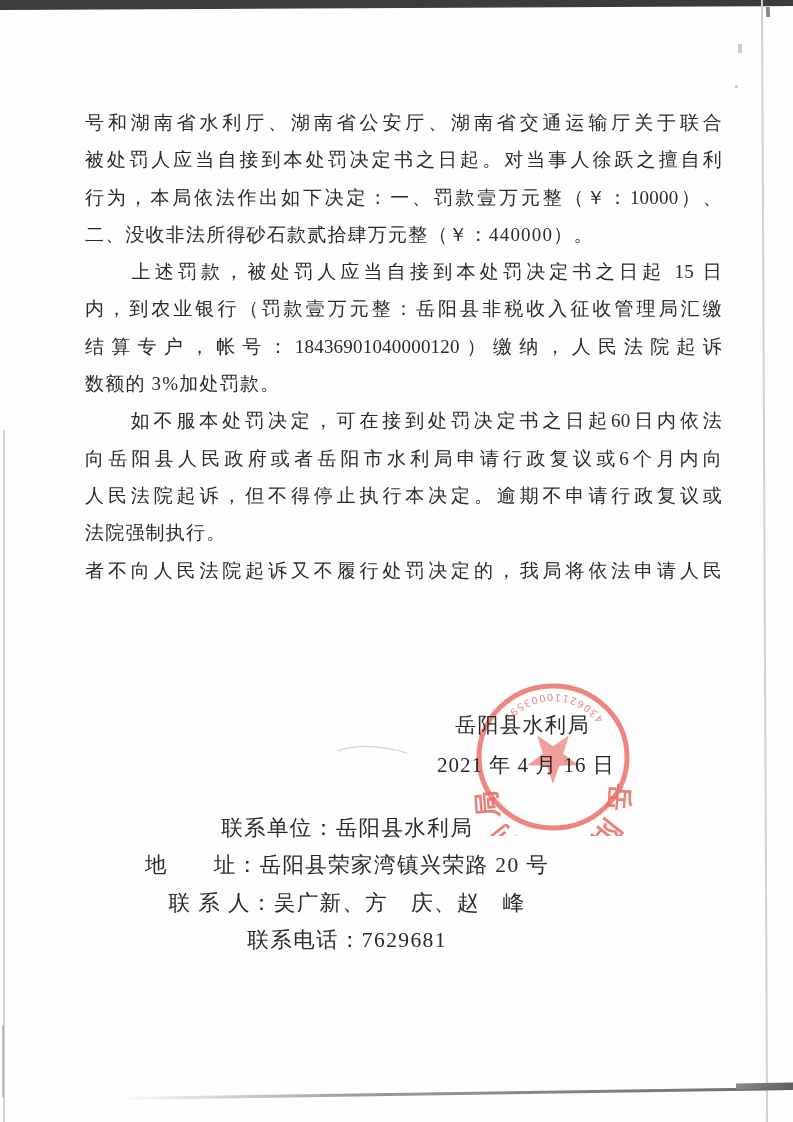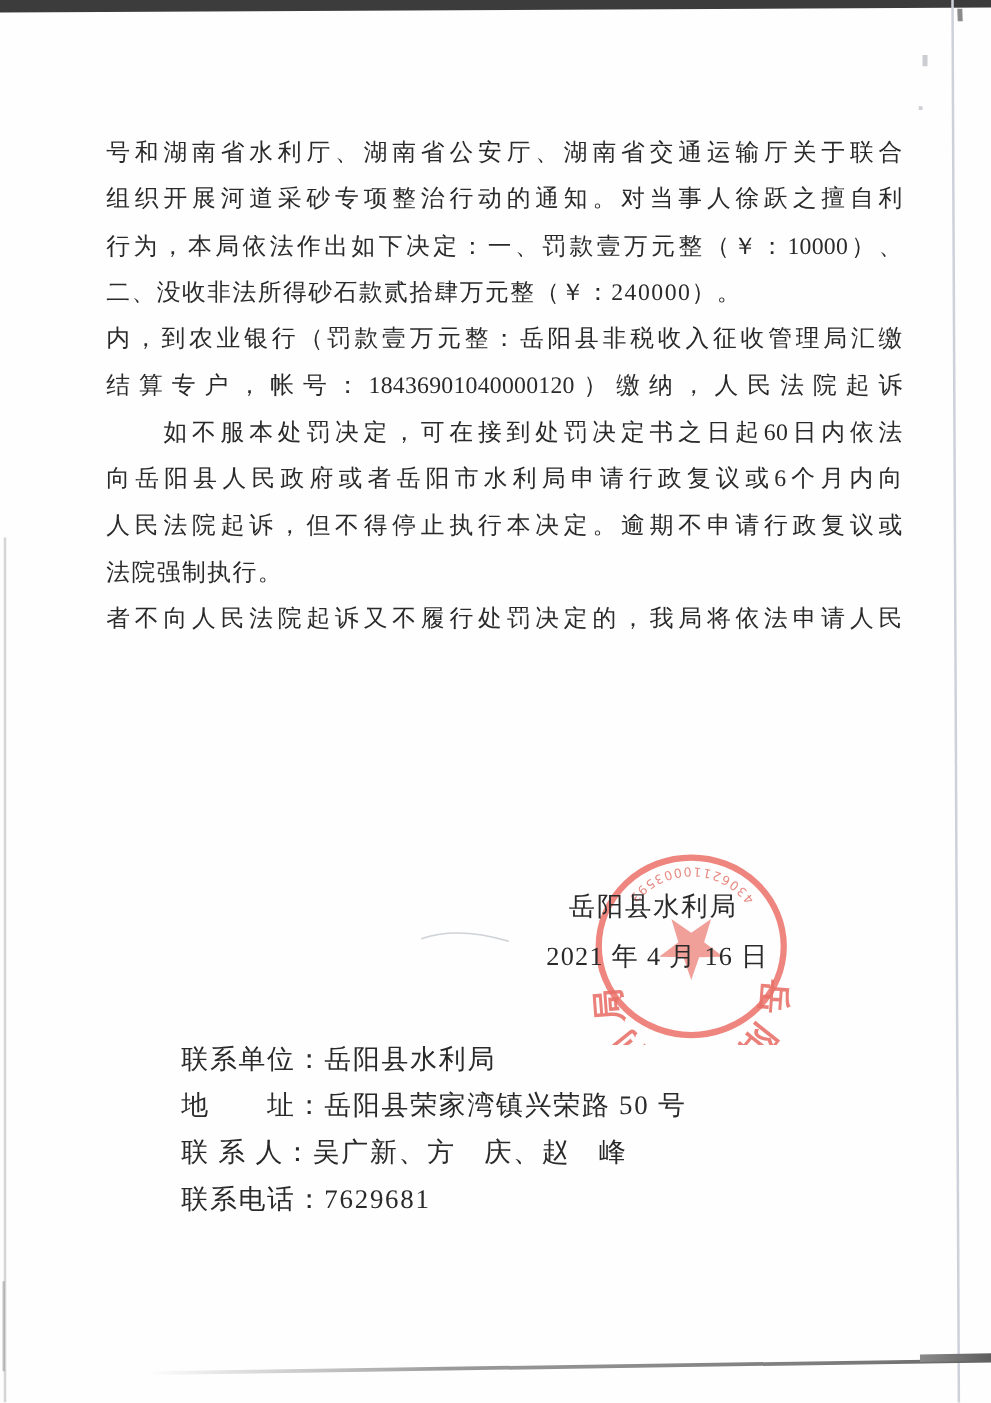--- a/index.html
+++ b/index.html
@@ -34,22 +34,22 @@
   .doc-body{position:absolute;left:85px;top:104px;width:637px;
     font-size:19px;line-height:37.3px;letter-spacing:.2px;}
   .line{text-align:justify;text-align-last:justify;}
   .line.end{text-align:left;text-align-last:auto;letter-spacing:1.2px;}
   
   .sig-org{position:absolute;left:455px;top:711px;font-size:21px;letter-spacing:1.5px;z-index:3;}
   .sig-date{position:absolute;left:437px;top:751px;font-size:21px;letter-spacing:1px;z-index:3;}
   
   .seal{position:absolute;left:470px;top:678px;z-index:2;mix-blend-mode:multiply;opacity:.85;}
   
-  .contact{position:absolute;left:145px;top:829px;font-size:21.5px;
-    line-height:37.4px;letter-spacing:1.4px;}
+  .contact{position:absolute;left:145px;top:810px;font-size:21.5px;
+    line-height:37.4px;letter-spacing:1.4px;text-align:center;}
 </style>
 </head>
 <body>
 
 <div class="page">
 
   <div class="scan-top-band"></div>
   <div class="scan-top-tick"></div>
   <div class="scan-right-edge"></div>
   <div class="scan-left-edge"></div>
@@ -57,25 +57,27 @@
   <div class="scan-bottom-line"></div>
   <div class="scan-bottom-wedge"></div>
   <div class="speck-a"></div>
   <div class="speck-b"></div>
   <svg class="pencil-smudge" width="80" height="16">
     <path d="M2,9 C22,2 45,3 72,11" fill="none" stroke="#a8adb5" stroke-width="1.3" opacity="0.55"></path>
   </svg>
 
   <div class="doc-body">
     <div class="line">号和湖南省水利厅、湖南省公安厅、湖南省交通运输厅关于联合</div>
-    <div class="line">组织开展河道采砂专项整治行动的通知。对当事人徐跃之擅自利</div>
+    <div class="line">被处罚人应当自接到本处罚决定书之日起。对当事人徐跃之擅自利</div>
     <div class="line">行为，本局依法作出如下决定：一、罚款壹万元整（￥：10000）、</div>
-    <div class="line end">二、没收非法所得砂石款贰拾肆万元整（￥：240000）。</div>
+    <div class="line end">二、没收非法所得砂石款贰拾肆万元整（￥：440000）。</div>
+    <div class="line">　　上述罚款，被处罚人应当自接到本处罚决定书之日起 15 日</div>
     <div class="line">内，到农业银行（罚款壹万元整：岳阳县非税收入征收管理局汇缴</div>
     <div class="line">结算专户，帐号：18436901040000120）缴纳，人民法院起诉</div>
+    <div class="line end">数额的 3%加处罚款。</div>
     <div class="line">　　如不服本处罚决定，可在接到处罚决定书之日起60日内依法</div>
     <div class="line">向岳阳县人民政府或者岳阳市水利局申请行政复议或6个月内向</div>
     <div class="line">人民法院起诉，但不得停止执行本决定。逾期不申请行政复议或</div>
     <div class="line end">法院强制执行。</div>
     <div class="line">者不向人民法院起诉又不履行处罚决定的，我局将依法申请人民</div>
   </div>
 
   <div class="sig-org">岳阳县水利局</div>
   <div class="sig-date">2021 年 4 月 16 日</div>
 
@@ -91,18 +93,18 @@
       </text>
       <text font-size="10" fill="#dd5349" opacity="0.8" letter-spacing="2" font-family="DejaVu Sans, sans-serif">
         <textPath href="#codePath" startOffset="50%" text-anchor="middle">43062110003593</textPath>
       </text>
       <path d="M83,52 L89.3,70.3 L108.7,70.7 L93.3,82.3 L98.9,100.8 L83,89.8 L67.1,100.8 L72.7,82.3 L57.3,70.7 L76.7,70.3 Z" fill="#ec776c" opacity="0.82"></path>
     </g>
   </svg>
 
   <div class="contact">
     <div>联系单位：岳阳县水利局</div>
-    <div>地　　址：岳阳县荣家湾镇兴荣路 50 号</div>
+    <div>地　　址：岳阳县荣家湾镇兴荣路 20 号</div>
     <div>联 系 人：吴广新、方　庆、赵　峰</div>
     <div>联系电话：7629681</div>
   </div>
 
 </div>
 
 </body></html>

